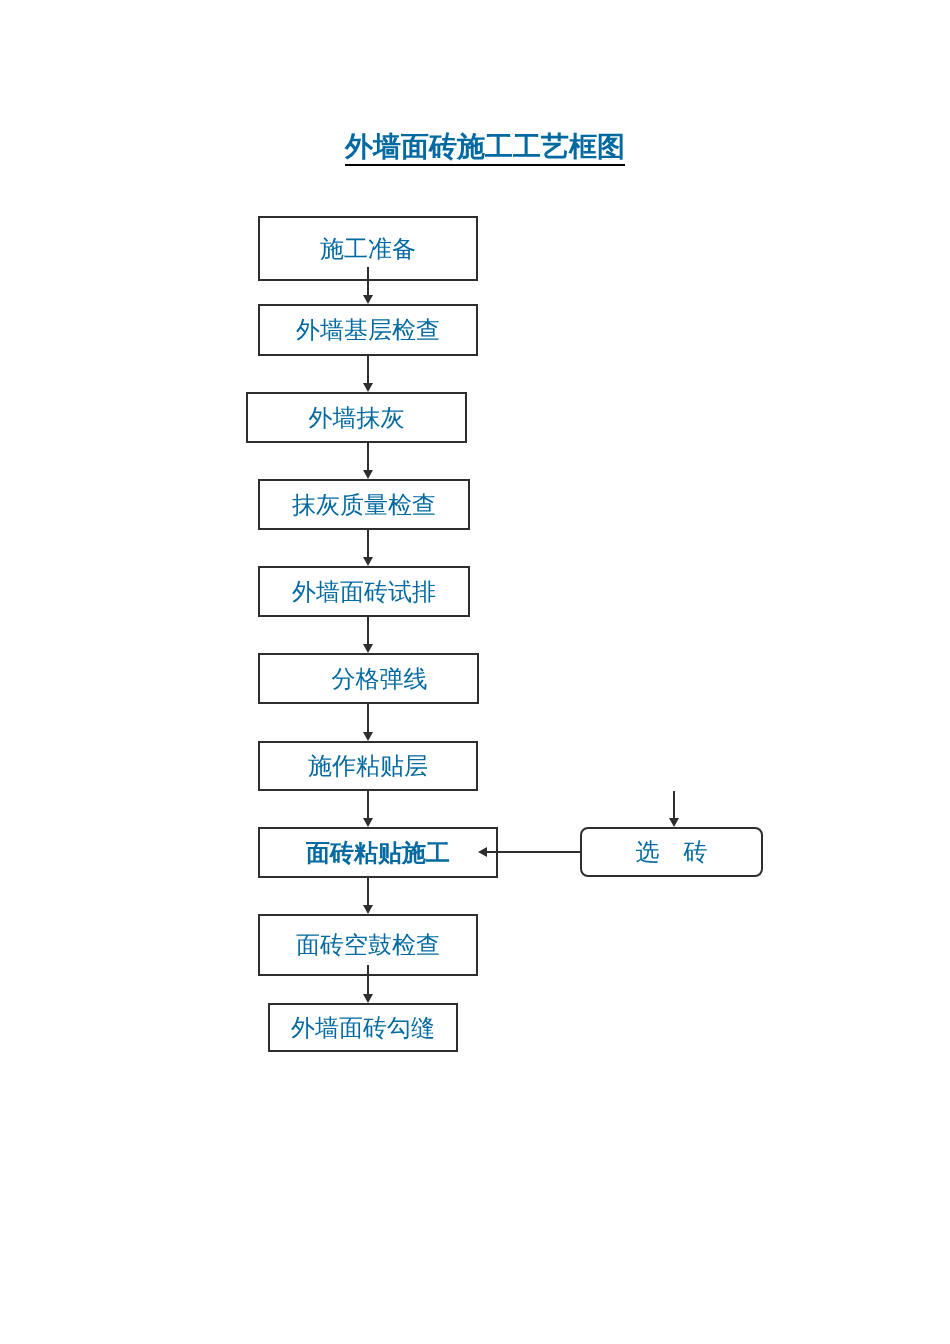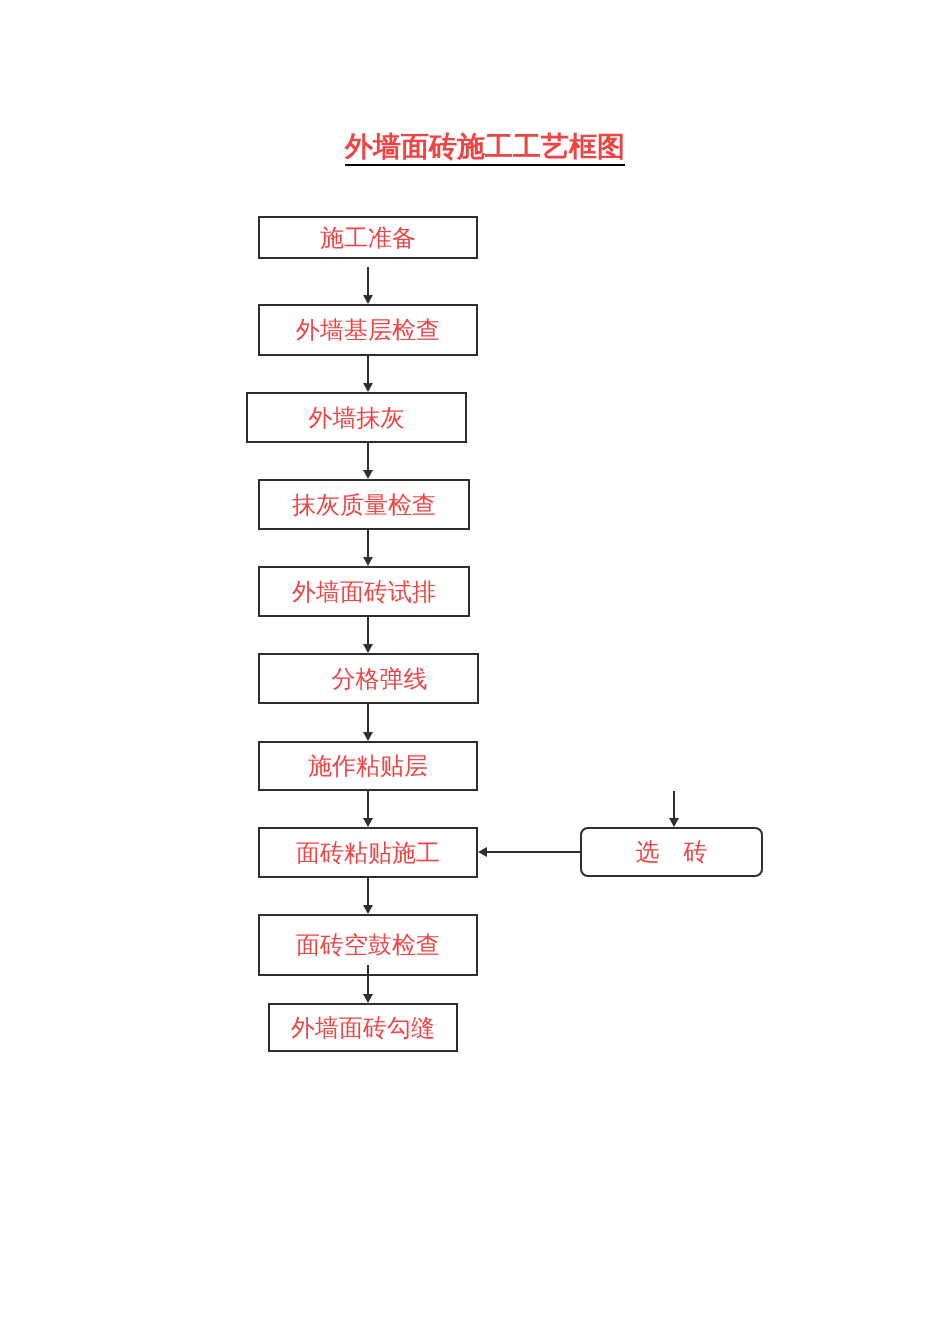--- a/index.html
+++ b/index.html
@@ -6,21 +6,21 @@
     margin: 0;
     padding: 0;
     background: #ffffff;
   }
   .page {
     position: relative;
     width: 950px;
     height: 1344px;
     background: #ffffff;
     font-family: "DejaVu Sans", "Liberation Sans", sans-serif;
-    color: #ef4444;
+    color: #0369a1;
     overflow: hidden;
   }
   .title {
     position: absolute;
     left: 10px;
     top: 128px;
     width: 950px;
     text-align: center;
     font-size: 28px;
     font-weight: bold;
@@ -77,35 +77,35 @@
 </style>
 </head>
 <body>
 
 <div class="page">
 
   <div class="title">
     <span>外墙面砖施工工艺框图</span>
   </div>
 
-  <div class="box" style="left:258px; top:216px; width:220px; height:43px;">施工准备</div>
+  <div class="box" style="left:258px; top:216px; width:220px; height:65px;">施工准备</div>
 
   <div class="box" style="left:258px; top:304px; width:220px; height:52px;">外墙基层检查</div>
 
   <div class="box" style="left:246px; top:392px; width:221px; height:51px;">外墙抹灰</div>
 
   <div class="box" style="left:258px; top:479px; width:212px; height:51px;">抹灰质量检查</div>
 
   <div class="box" style="left:258px; top:566px; width:212px; height:51px;">外墙面砖试排</div>
 
   <div class="box" style="left:258px; top:653px; width:221px; height:51px;padding-left:22px;">分格弹线</div>
 
   <div class="box" style="left:258px; top:741px; width:220px; height:50px;">施作粘贴层</div>
 
-  <div class="box" style="left:258px; top:827px; width:220px; height:51px;">面砖粘贴施工</div>
+  <div class="box" style="left:258px; top:827px; width:240px; height:51px;font-weight:bold;">面砖粘贴施工</div>
 
   <div class="box" style="left:258px; top:914px; width:220px; height:62px;">面砖空鼓检查</div>
 
   <div class="box" style="left:268px; top:1003px; width:190px; height:49px;">外墙面砖勾缝</div>
 
 
   <div class="box" style="left:580px; top:827px; width:183px; height:50px;border-radius:8px;">选　砖</div>
 
   <div class="arrow-down" style="left:367px; top:267px; height:28px;"></div>
   <div class="arrow-down" style="left:367px; top:356px; height:27px;"></div>

